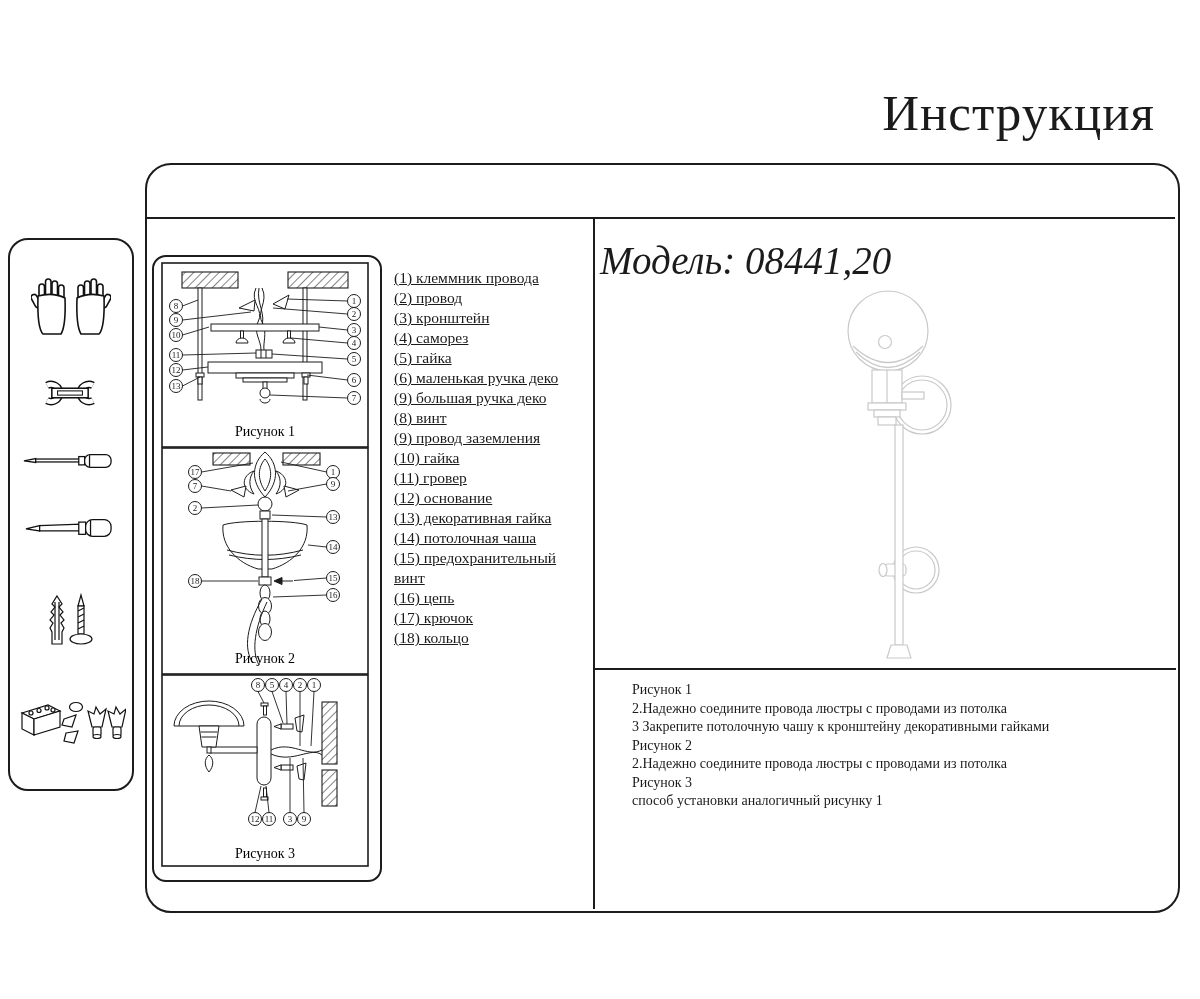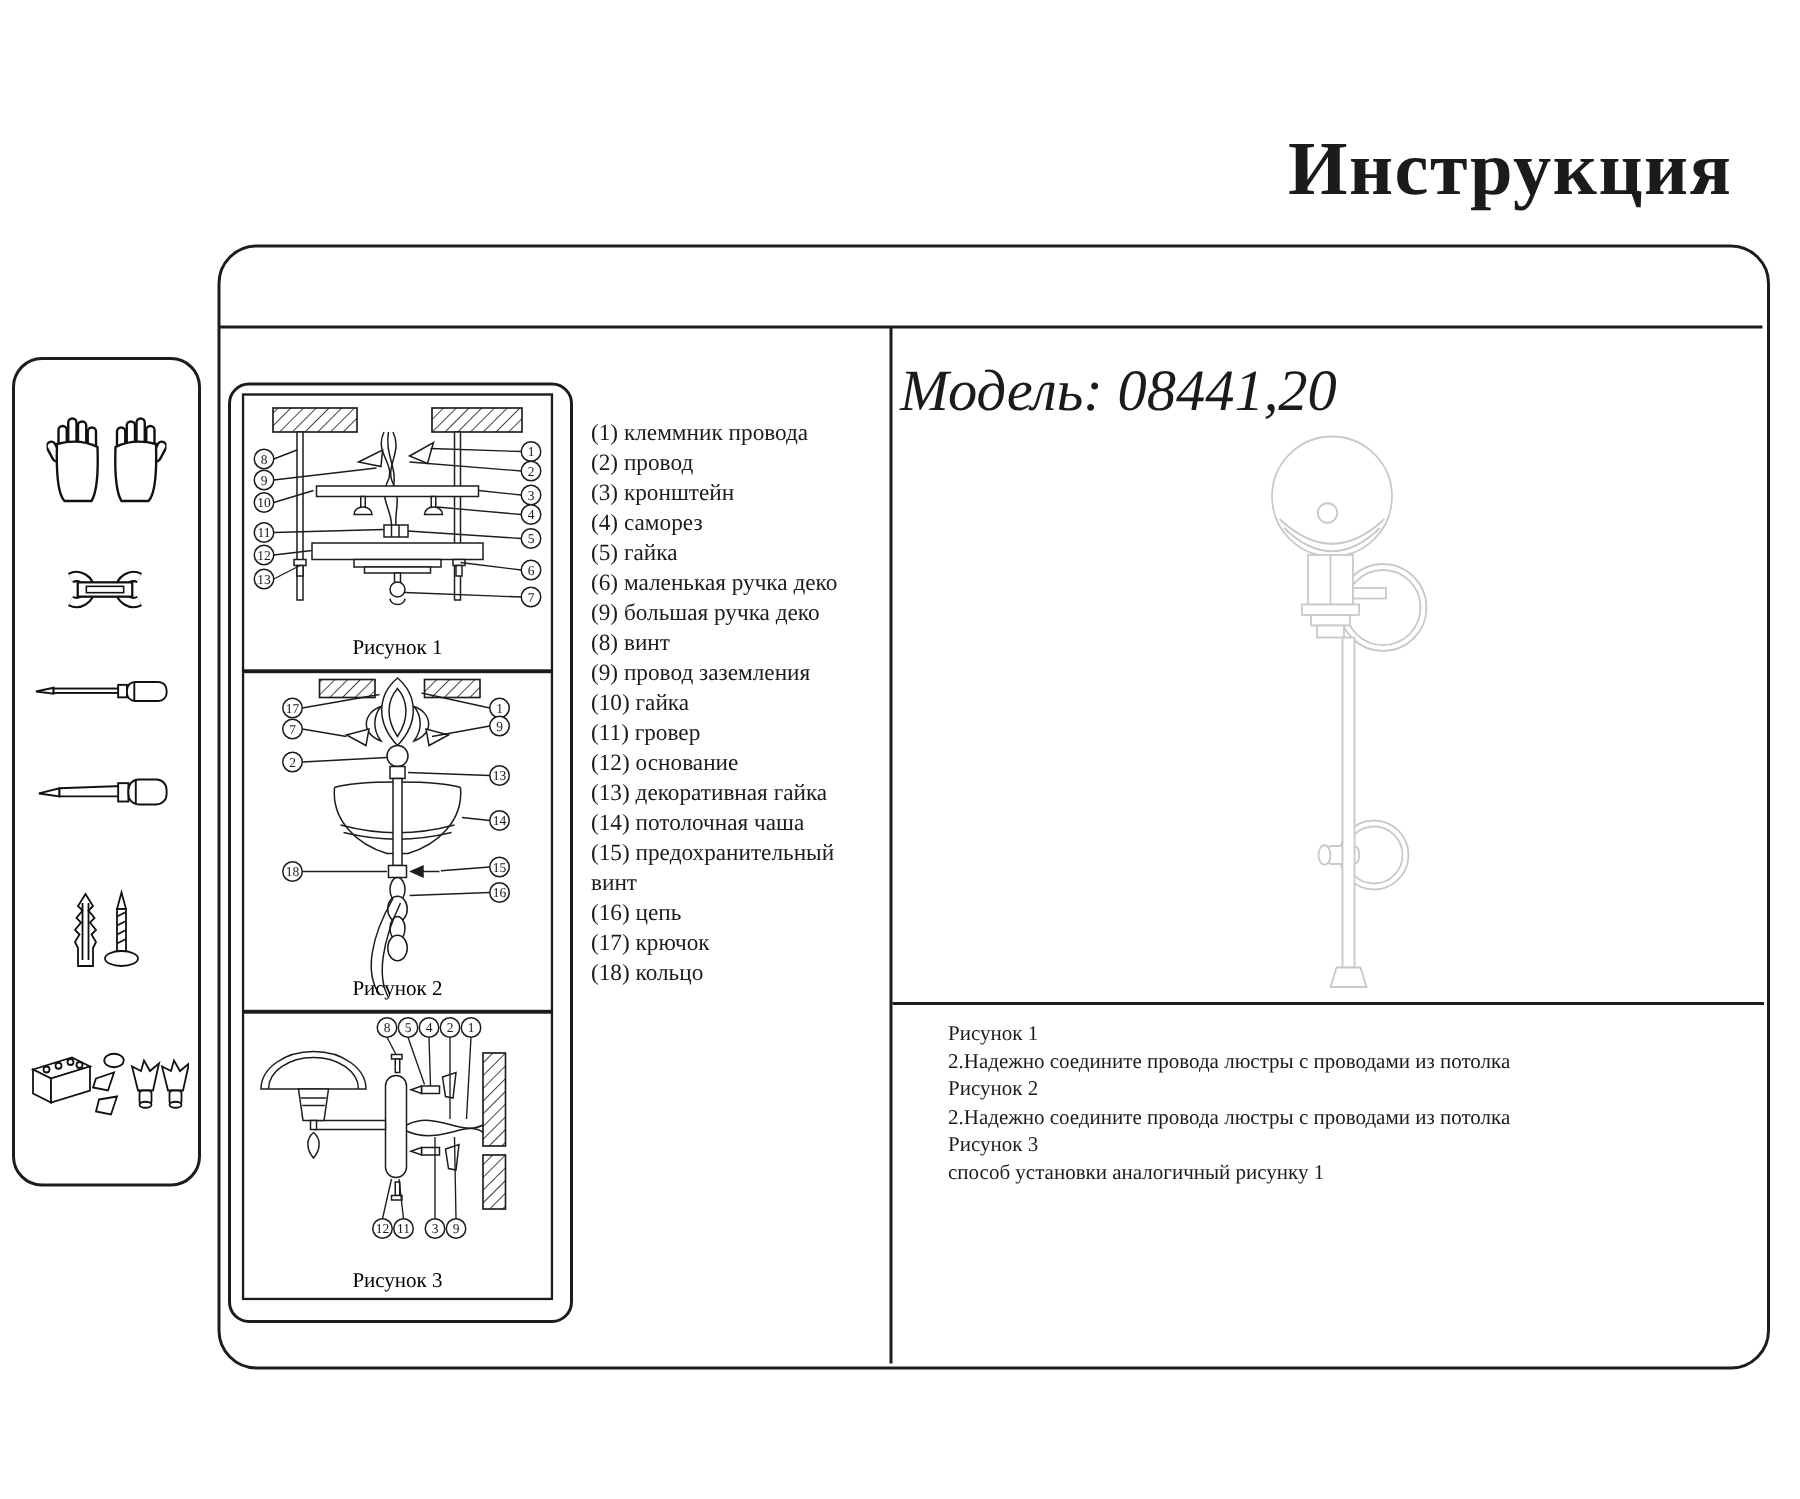--- a/index.html
+++ b/index.html
@@ -1,18 +1,18 @@
 <!DOCTYPE html>
 <html><head>
 <meta charset="utf-8">
 <style>
   html,body{margin:0;padding:0;background:#fff;}
   body{position:relative;width:1200px;height:999px;font-family:"Liberation Serif","DejaVu Serif",serif;color:#1b1b1b;overflow:hidden;}
   .abs{position:absolute;}
-  .page-title{font-size:51px;letter-spacing:1px;white-space:nowrap;font-weight:bold;}
+  .page-title{font-size:51px;letter-spacing:1px;white-space:nowrap;}
   .main-box{border:2px solid #1c1c1c;border-radius:26px;}
   .hline{border-top:2px solid #1c1c1c;height:0;}
   .vline{border-left:2px solid #1c1c1c;width:0;}
   .figures-panel{border:2px solid #1c1c1c;border-radius:14px;}
   .parts{font-size:15.5px;line-height:20px;width:196px;}
   .parts div{margin:0;}
   .model-title{font-size:39px;white-space:nowrap;font-style:italic;}
   .instructions{font-size:14px;line-height:18.5px;width:545px;}
   .sidebar{border:2px solid #1c1c1c;border-radius:20px;}
   svg text{font-family:"Liberation Serif","DejaVu Serif",serif;}
@@ -246,21 +246,21 @@
     <circle cx="108" cy="145" r="6.5" fill="#fff" stroke="#1c1c1c"></circle>
       <text x="108" y="148">11</text>
     <circle cx="129" cy="145" r="6.5" fill="#fff" stroke="#1c1c1c"></circle>
       <text x="129" y="148">3</text>
     <circle cx="143" cy="145" r="6.5" fill="#fff" stroke="#1c1c1c"></circle>
       <text x="143" y="148">9</text>
   </g>
   <text x="104" y="184" font-size="14" text-anchor="middle">Рисунок 3</text>
 </svg>
 
-<div class="abs parts" style="left:394px;top:279px;">
+<div class="abs parts" style="left:394px;top:268px;text-decoration:underline;">
   <div>(1) клеммник провода</div>
   <div>(2) провод</div>
   <div>(3) кронштейн</div>
   <div>(4) саморез</div>
   <div>(5) гайка</div>
   <div>(6) маленькая ручка деко</div>
   <div>(9) большая ручка деко</div>
   <div>(8) винт</div>
   <div>(9) провод заземления</div>
   <div>(10) гайка</div>
@@ -295,20 +295,21 @@
     <rect x="72" y="288" width="22" height="12" rx="4"></rect>
       <ellipse cx="71" cy="294" rx="4" ry="6.5"></ellipse>
     <rect x="83" y="149" width="8" height="220"></rect>
     <polygon points="79,369 95,369 99,382 75,382"></polygon>
   </g>
 </svg>
 
 <div class="abs instructions" style="left:632px;top:681px;">
   <div>Рисунок 1</div>
   <div>2.Надежно соедините провода люстры с проводами из потолка</div>
+  <div>3 Закрепите потолочную чашу к кронштейну декоративными гайками</div>
   <div>Рисунок 2</div>
   <div>2.Надежно соедините провода люстры с проводами из потолка</div>
   <div>Рисунок 3</div>
   <div>способ установки аналогичный рисунку 1</div>
 </div>
 
 <div class="abs sidebar" style="left:8px;top:238px;width:122px;height:549px;"></div>
 
 <svg class="abs" style="left:31px;top:268px;" width="80" height="74" viewBox="0 0 80 70">
   <g stroke="#111" stroke-width="1.6" fill="#fff">

